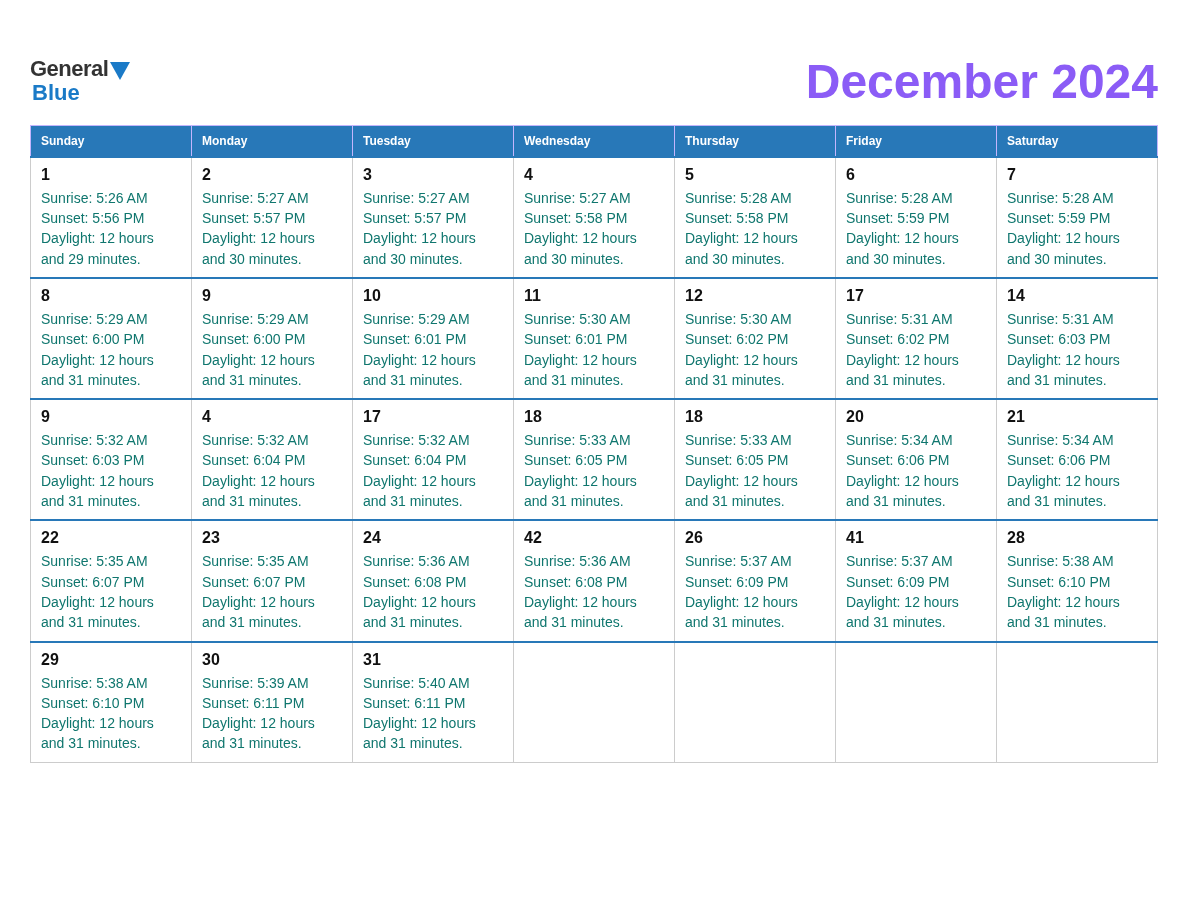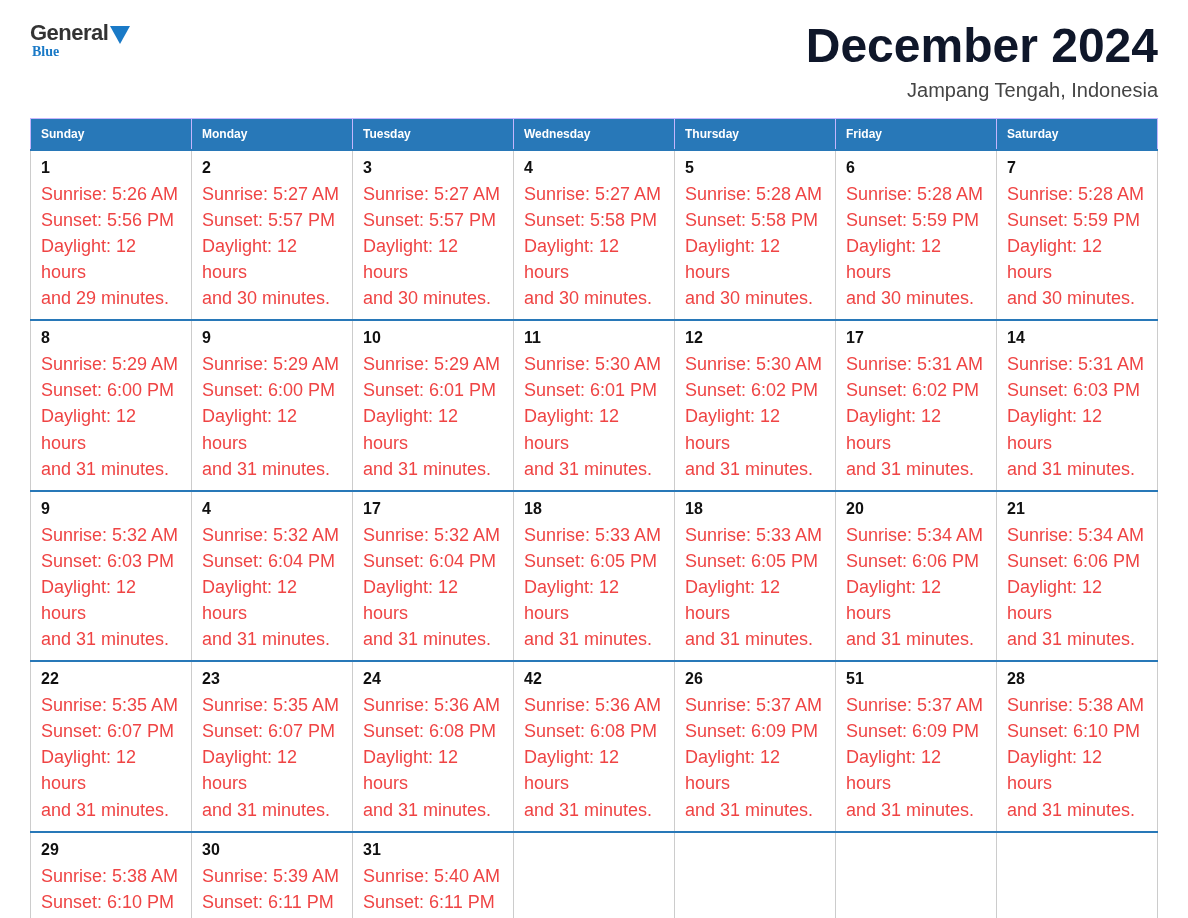--- a/index.html
+++ b/index.html
@@ -8,20 +8,21 @@
       background: #fff;
       width: 1188px;
       min-height: 918px;
       padding: 20px 30px;
     }
     .header {
       display: flex;
       justify-content: space-between;
       align-items: flex-start;
       margin-bottom: 16px;
+      margin-top: 36px;
     }
     .logo {
       display: flex;
       flex-direction: column;
       align-items: flex-start;
     }
     .logo-top {
       display: flex;
       align-items: center;
     }
@@ -34,34 +35,33 @@
     .logo-arrow {
       width: 0;
       height: 0;
       border-left: 10px solid transparent;
       border-right: 10px solid transparent;
       border-top: 18px solid #1a7ac7;
       margin-left: 2px;
       margin-top: 4px;
     }
     .logo-blue {
-      font-size: 14px;
+      font-size: 22px;
       font-weight: bold;
       color: #1a7ac7;
       margin-top: -2px;
       padding-left: 2px;
-      font-family: Liberation Serif, serif;
     }
     .title-block {
       text-align: right;
     }
     .month-title {
       font-size: 48px;
       font-weight: bold;
-      color: #0f172a;
+      color: #8b5cf6;
       line-height: 1.1;
     }
     .location {
       font-size: 20px;
       color: #444;
       margin-top: 6px;
     }
     .calendar {
       width: 100%;
       border-collapse: collapse;
@@ -89,42 +89,41 @@
       background: #fff;
     }
     .day-number {
       font-size: 16px;
       font-weight: bold;
       color: #111;
       margin-bottom: 4px;
       display: block;
     }
     .day-info {
-      font-size: 18px;
+      font-size: 14px;
       line-height: 1.45;
-      color: #ef4444;
+      color: #0f766e;
     }
     .week-row td {
       border-top: 2px solid #2878b8;
     }
   </style>
 </head>
 <body>
 
 <div class="header">
   <div class="logo">
     <div class="logo-top">
       <span class="logo-general">General</span>
       <div class="logo-arrow"></div>
     </div>
     <span class="logo-blue">Blue</span>
   </div>
   <div class="title-block">
     <div class="month-title">December 2024</div>
-    <div class="location">Jampang Tengah, Indonesia</div>
   </div>
 </div>
 
 <table class="calendar">
   <thead>
     <tr>
     <th>Sunday</th>
         <th>Monday</th>
         <th>Tuesday</th>
         <th>Wednesday</th>
@@ -239,21 +238,21 @@
         </td>
         <td>
           <span class="day-number">42</span>
           <div class="day-info">Sunrise: 5:36 AM<br>Sunset: 6:08 PM<br>Daylight: 12 hours<br>and 31 minutes.</div>
         </td>
         <td>
           <span class="day-number">26</span>
           <div class="day-info">Sunrise: 5:37 AM<br>Sunset: 6:09 PM<br>Daylight: 12 hours<br>and 31 minutes.</div>
         </td>
         <td>
-          <span class="day-number">51</span>
+          <span class="day-number">41</span>
           <div class="day-info">Sunrise: 5:37 AM<br>Sunset: 6:09 PM<br>Daylight: 12 hours<br>and 31 minutes.</div>
         </td>
         <td>
           <span class="day-number">28</span>
           <div class="day-info">Sunrise: 5:38 AM<br>Sunset: 6:10 PM<br>Daylight: 12 hours<br>and 31 minutes.</div>
         </td>
       </tr>
       <tr class="week-row">
         <td>
           <span class="day-number">29</span>

